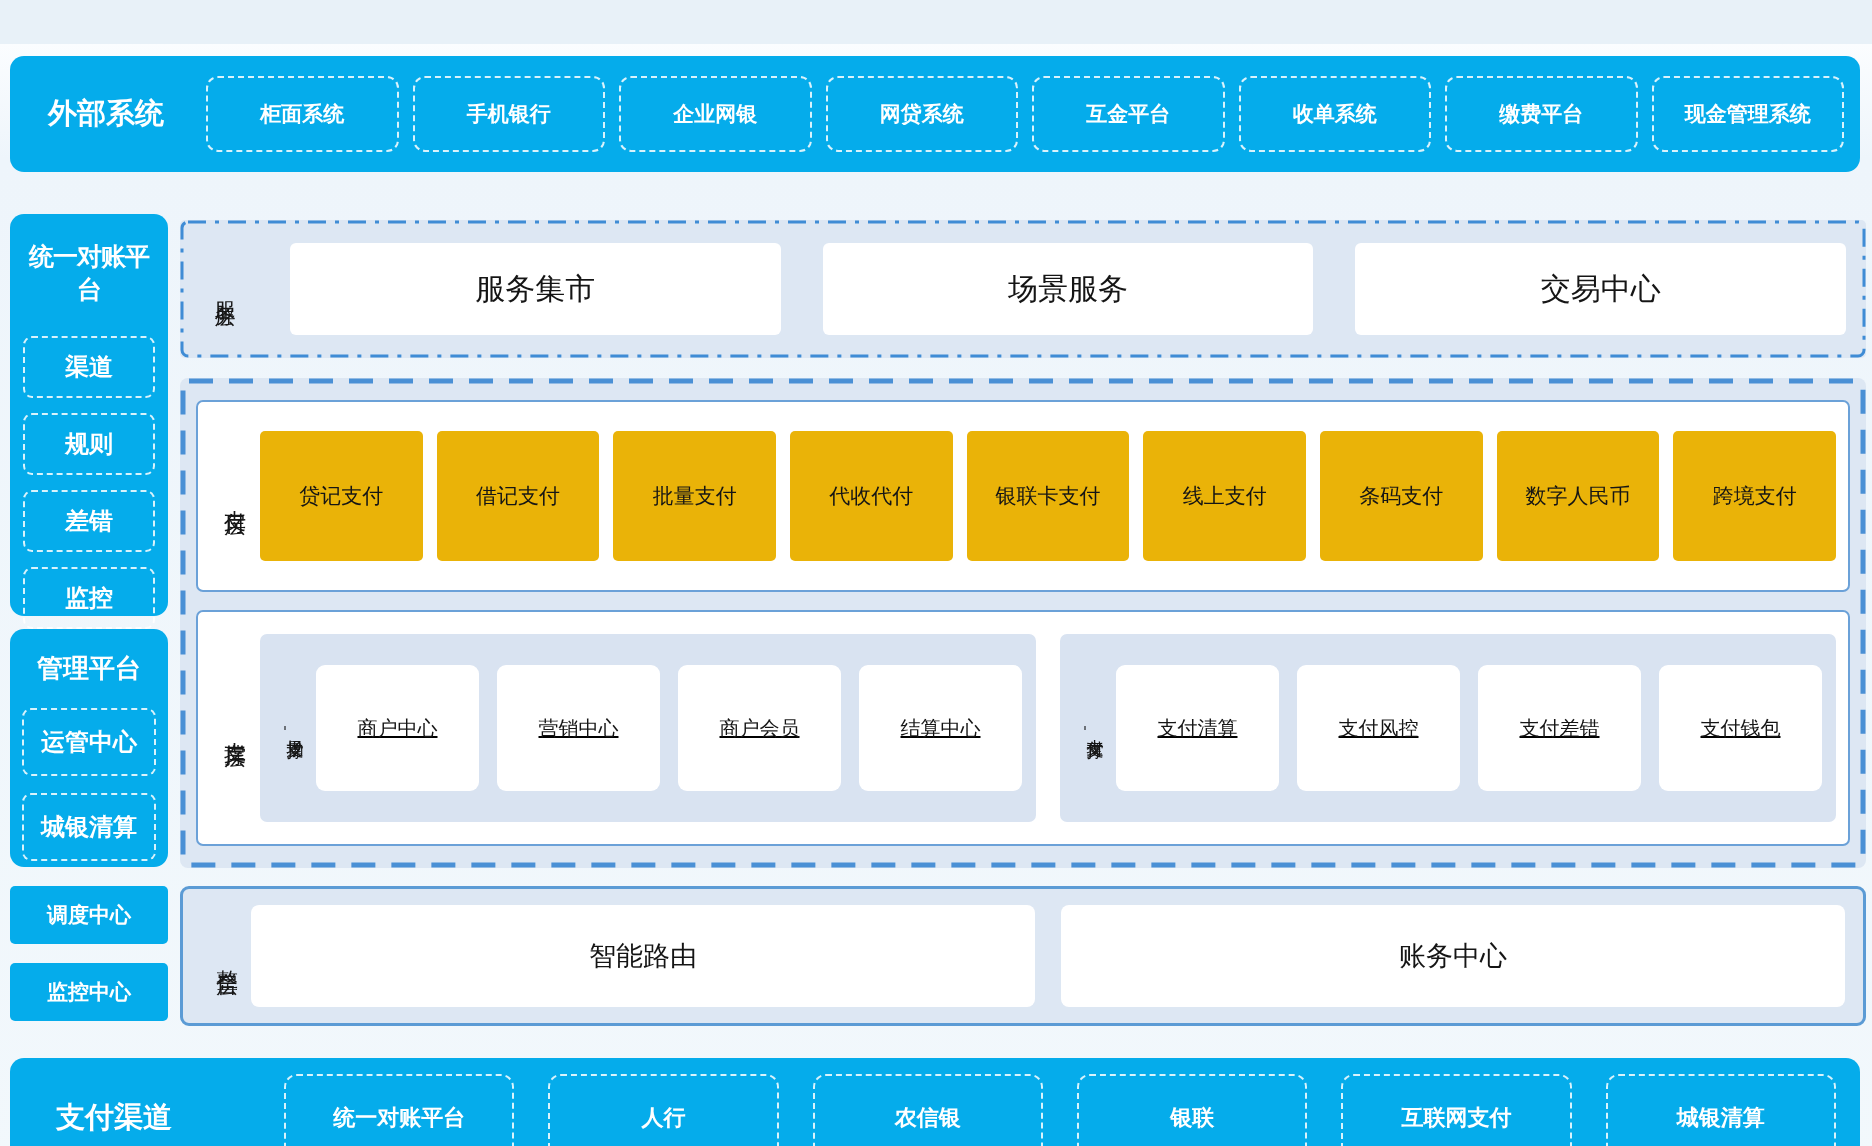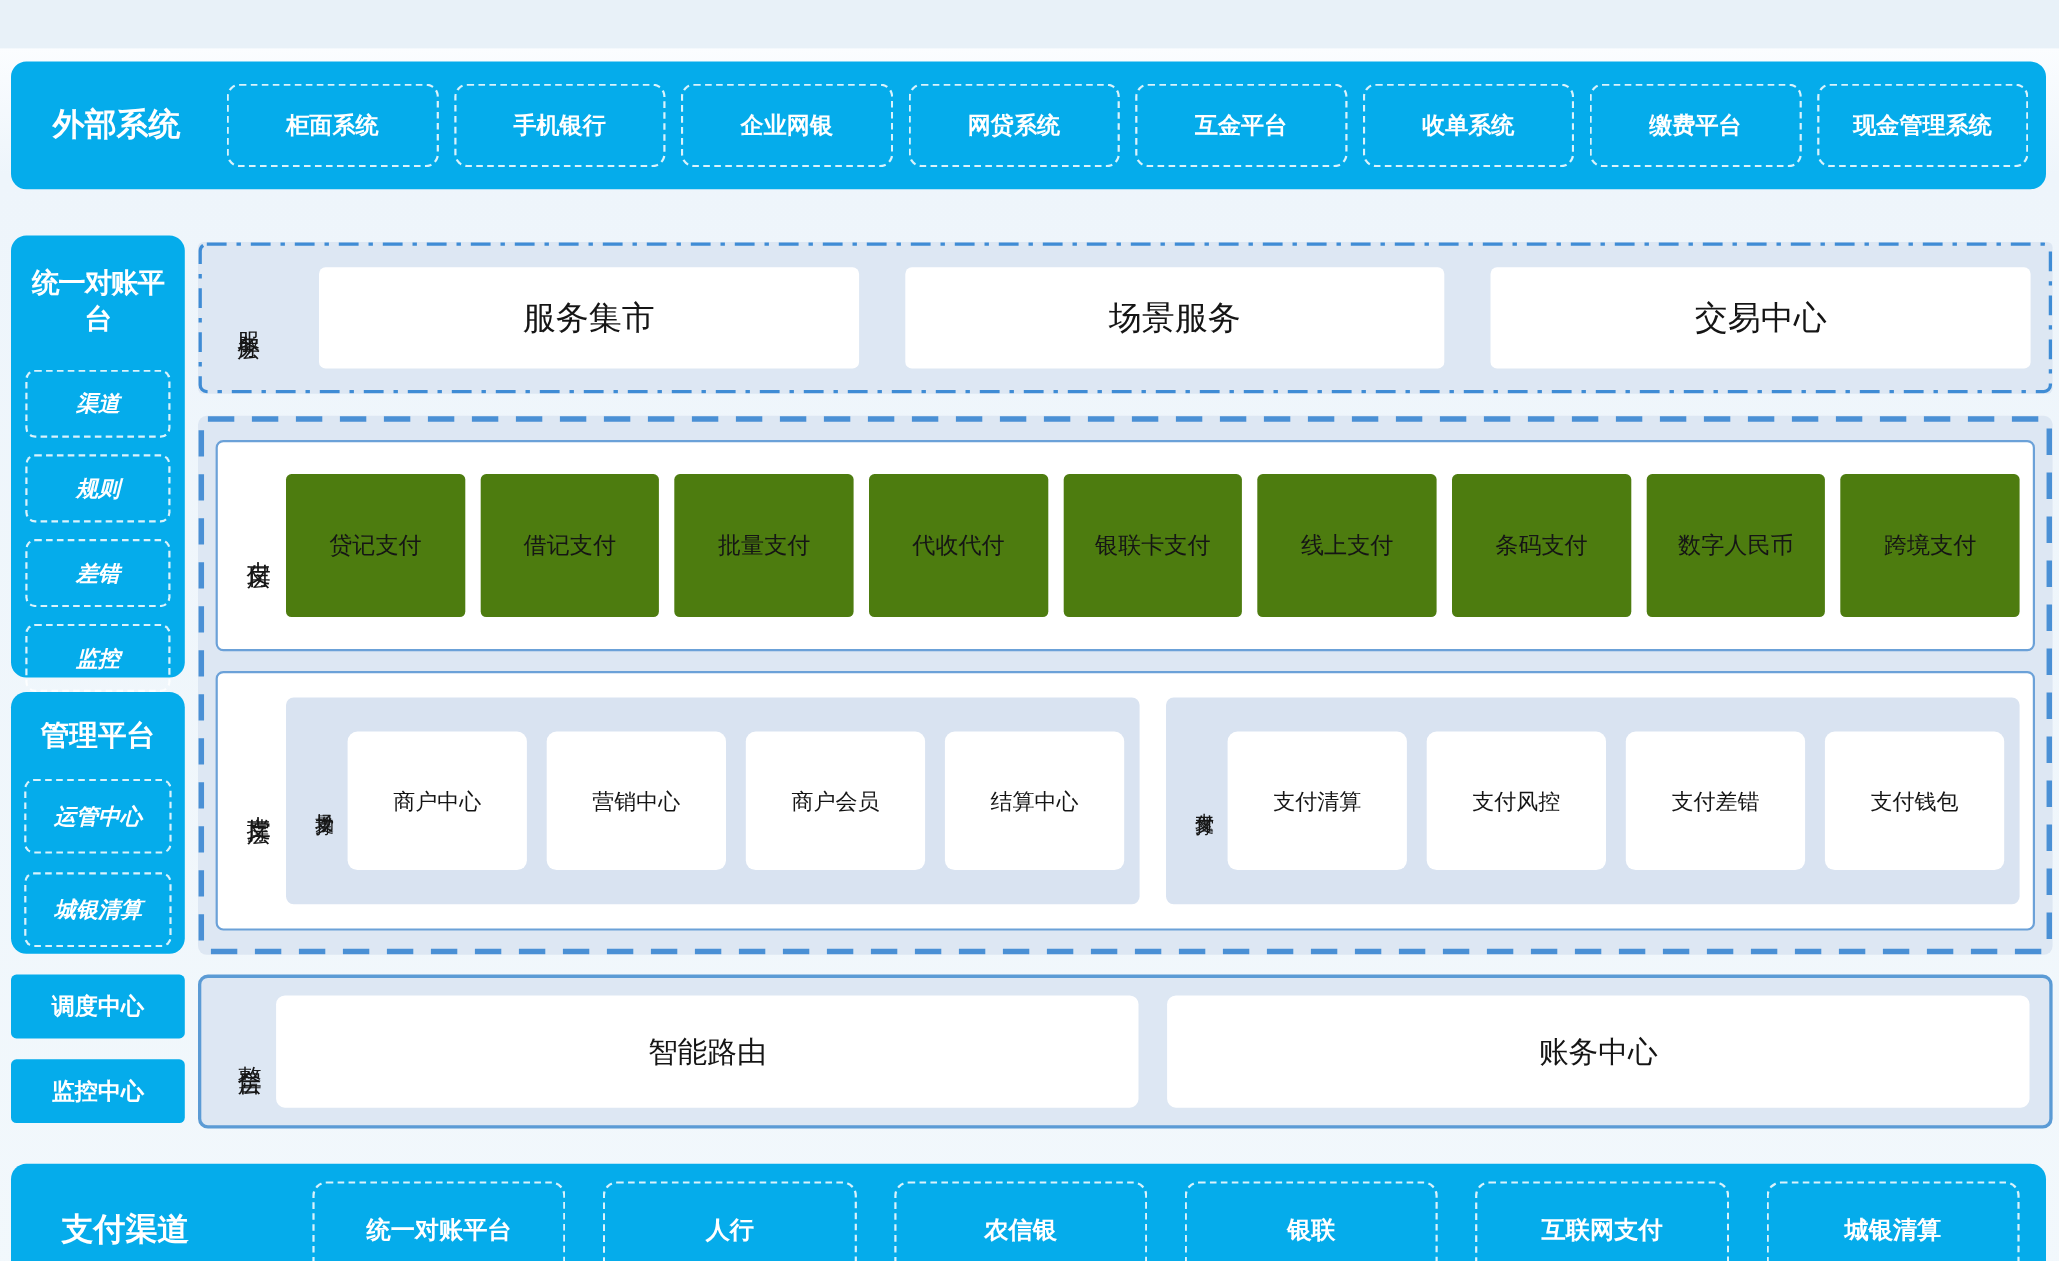--- a/index.html
+++ b/index.html
@@ -25,21 +25,21 @@
   .top-bar .bar-title { width:158px; text-align:left; }
   .top-bar .wdash { flex:1; height:76px; font-size:21px; border-radius:12px; }
   
   .bottom-bar { top:1014px; height:120px; padding:0 24px 0 46px; }
   .bottom-bar .bar-title { width:228px; text-align:left; }
   .bottom-bar .bar-items { gap:34px; }
   .bottom-bar .wdash { flex:1; height:88px; font-size:22px; border-radius:13px; }
   
   .side { position:absolute; left:10px; width:158px; border-radius:14px; color:#fff; }
   .side-title { text-align:center; font-weight:bold; }
-  .side .wdash { height:62px; margin:0 13px 15px; font-size:20px; border-radius:9px;font-style:italic; }
+  .side .wdash { height:62px; margin:0 13px 15px; font-size:24px; border-radius:9px; }
   .side-recon { top:170px; height:402px; }
   .side-recon .side-title { padding:26px 16px 30px; font-size:25px; letter-spacing:-1px; }
   .side-mgmt { top:585px; height:238px; }
   .side-mgmt .side-title { padding:22px 0 22px; font-size:26px; }
   .side-mgmt .wdash { height:68px; margin:0 12px 17px; }
   .side-solid {
     position:absolute; left:10px; width:158px; height:58px; border-radius:5px;
     display:flex; align-items:center; justify-content:center;
     font-size:21px; font-weight:bold;
   }
@@ -66,29 +66,29 @@
   .wrap { top:334px; height:490px; border-radius:8px; }
   .wrap-inner { position:absolute; inset:0; padding:22px 16px; }
   .layerbox {
     background:#fff; border:2px solid #6BA1D8; border-radius:7px;
     display:flex; align-items:center; padding:0 12px;
   }
   .layerbox .vlabel { width:50px; }
   .lb-pay { height:192px; }
   .lb-pay .items { flex:1; display:flex; gap:14px; align-items:center; }
   .liteitem {
-    background:#4d7c0f; border-radius:5px; color:#151515;
+    background:#eab308; border-radius:5px; color:#151515;
     display:flex; align-items:center; justify-content:center;
   }
   .lb-pay .liteitem { flex:1; height:130px; font-size:21px; }
   .lb-sup { height:236px; margin-top:18px; }
   .lb-sup .groups { flex:1; display:flex; gap:24px; align-items:center; }
   .group {
     flex:1; height:188px; background:#d9e3f1; border-radius:7px;
-    display:flex; align-items:center; padding:0 14px;
+    display:flex; align-items:center; padding:0 14px;text-decoration:underline;
   }
   .group .vlabel { width:42px; font-size:17px; letter-spacing:1px; }
   .group .gitems { flex:1; display:flex; gap:18px; align-items:center; }
   .group .whitebox { flex:1; height:126px; font-size:20px; border-radius:9px; }
   
   .intg {
     top:842px; height:140px; border:3px solid #5B9BD5; border-radius:9px;
     display:flex; align-items:center; padding:0 18px 0 20px;text-align:center;
   }
   .intg .vlabel { width:48px; }

